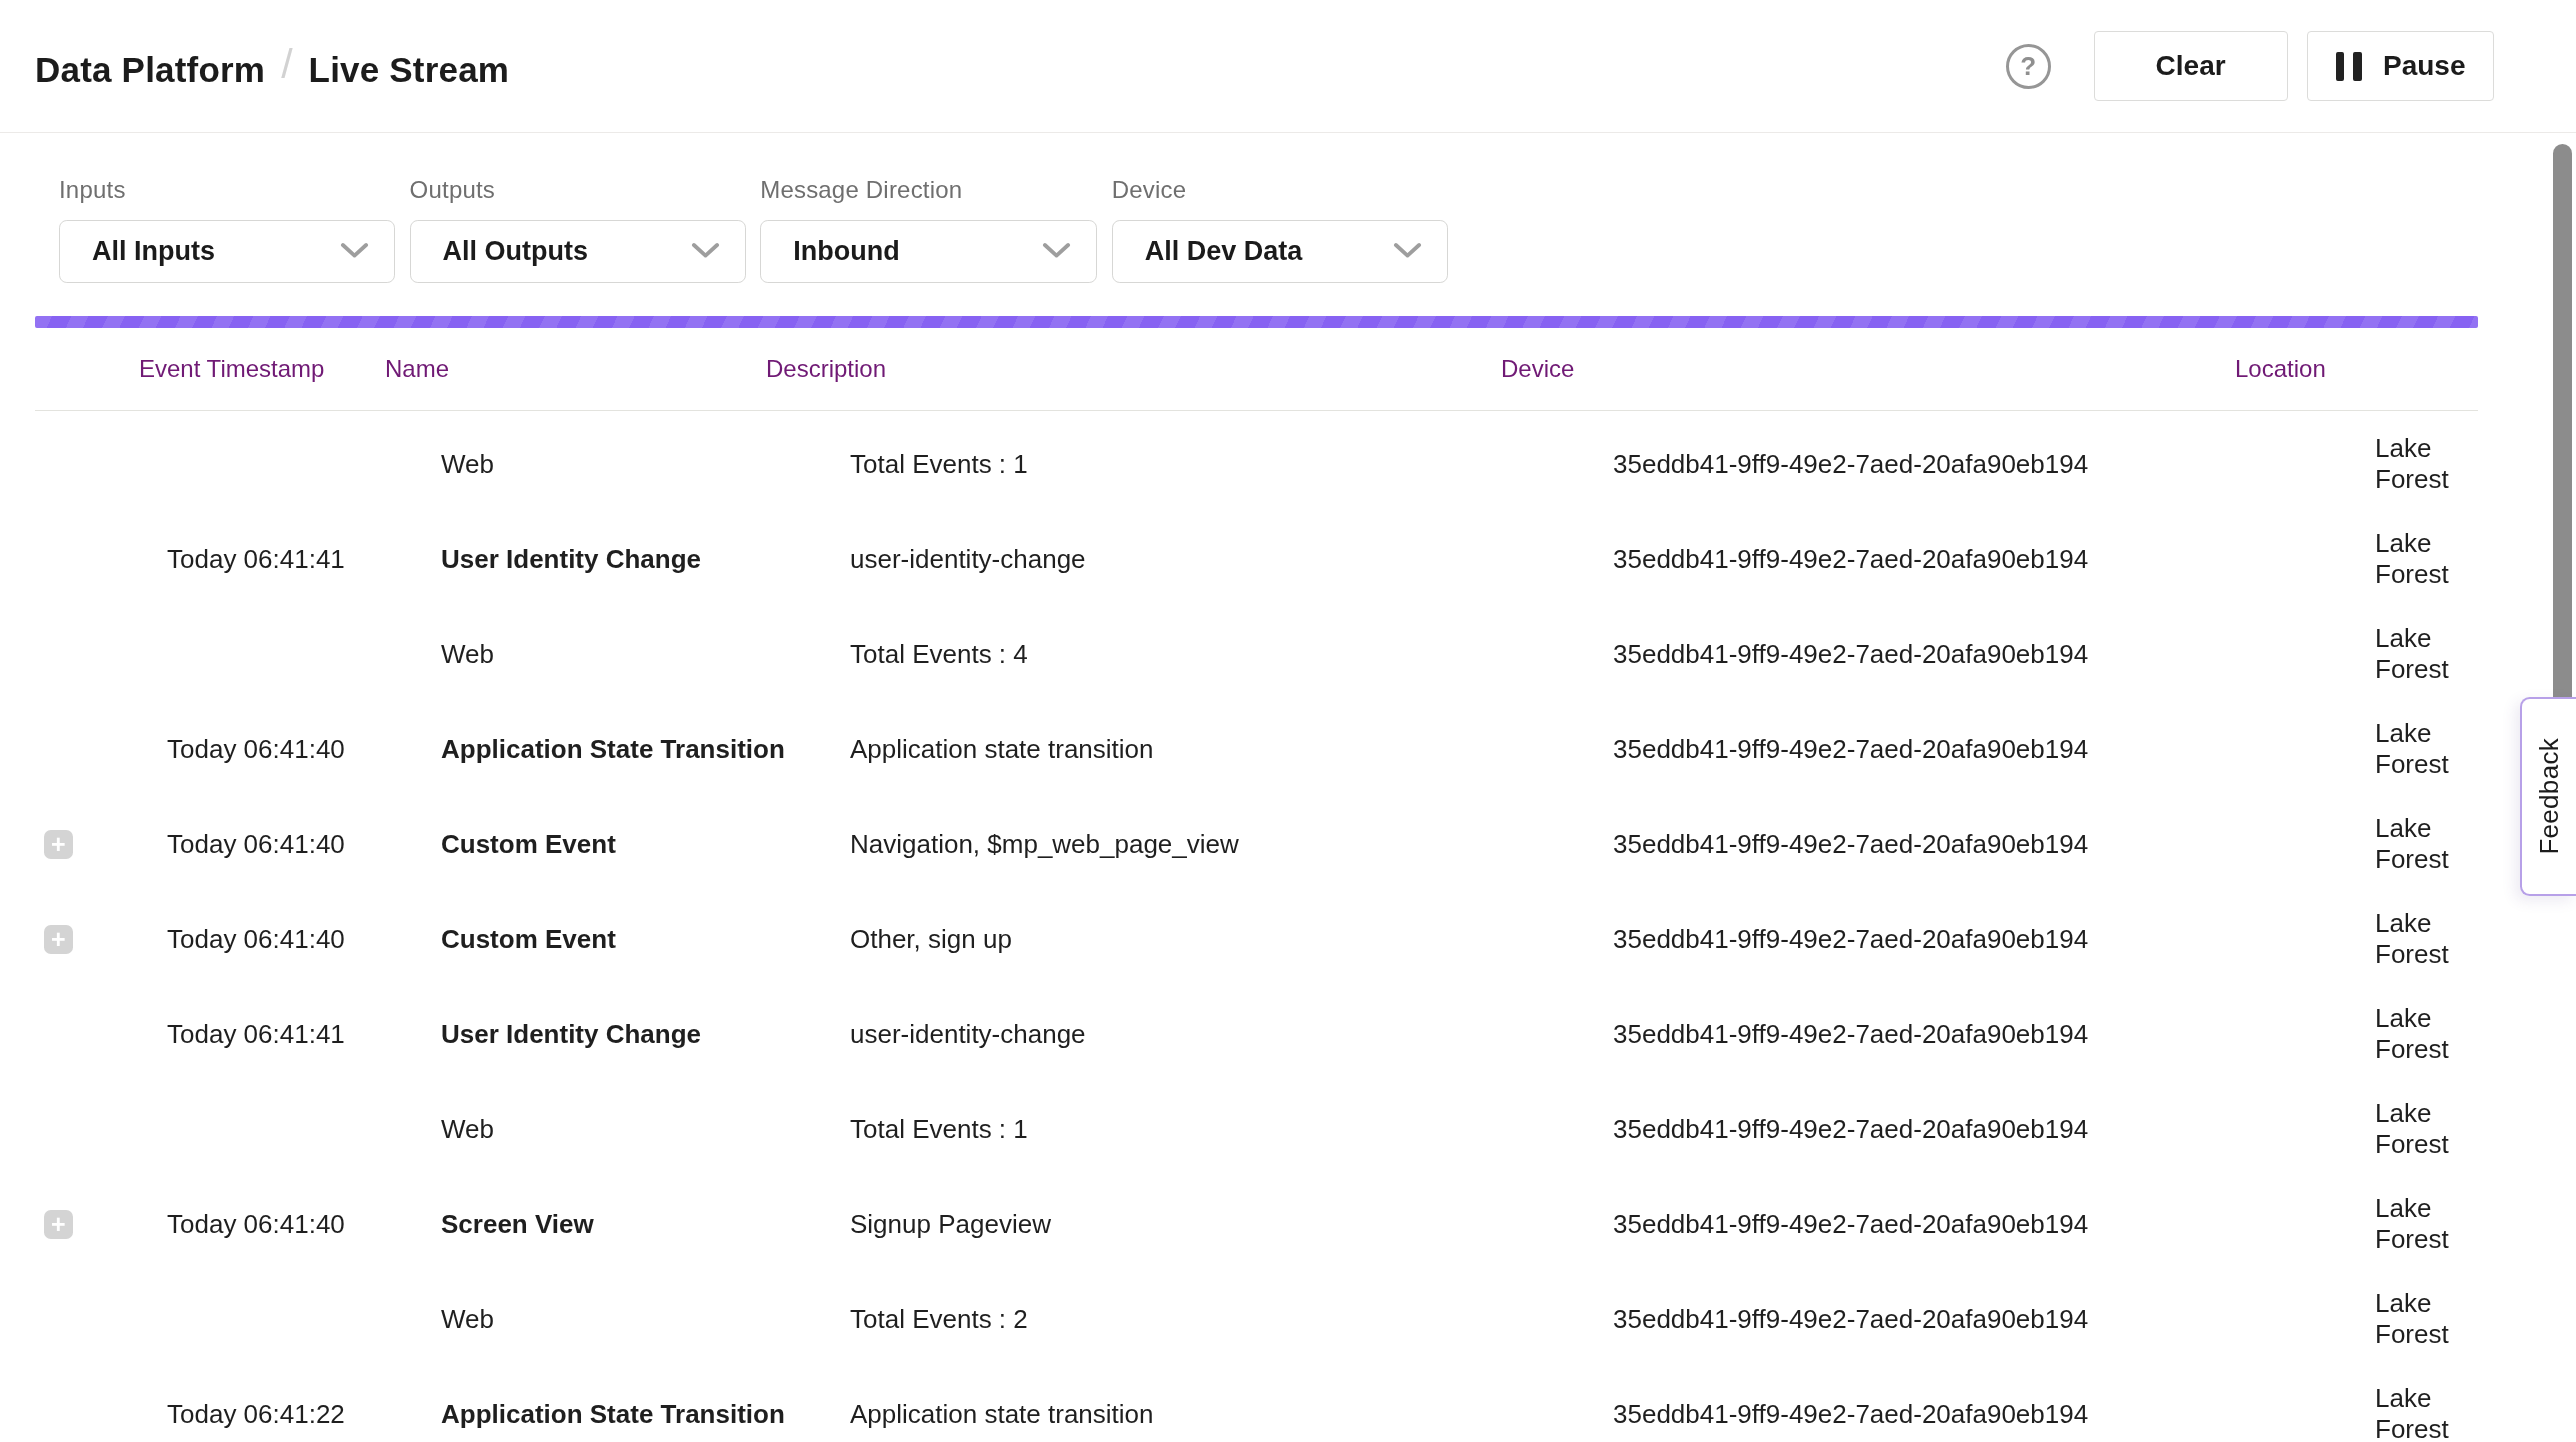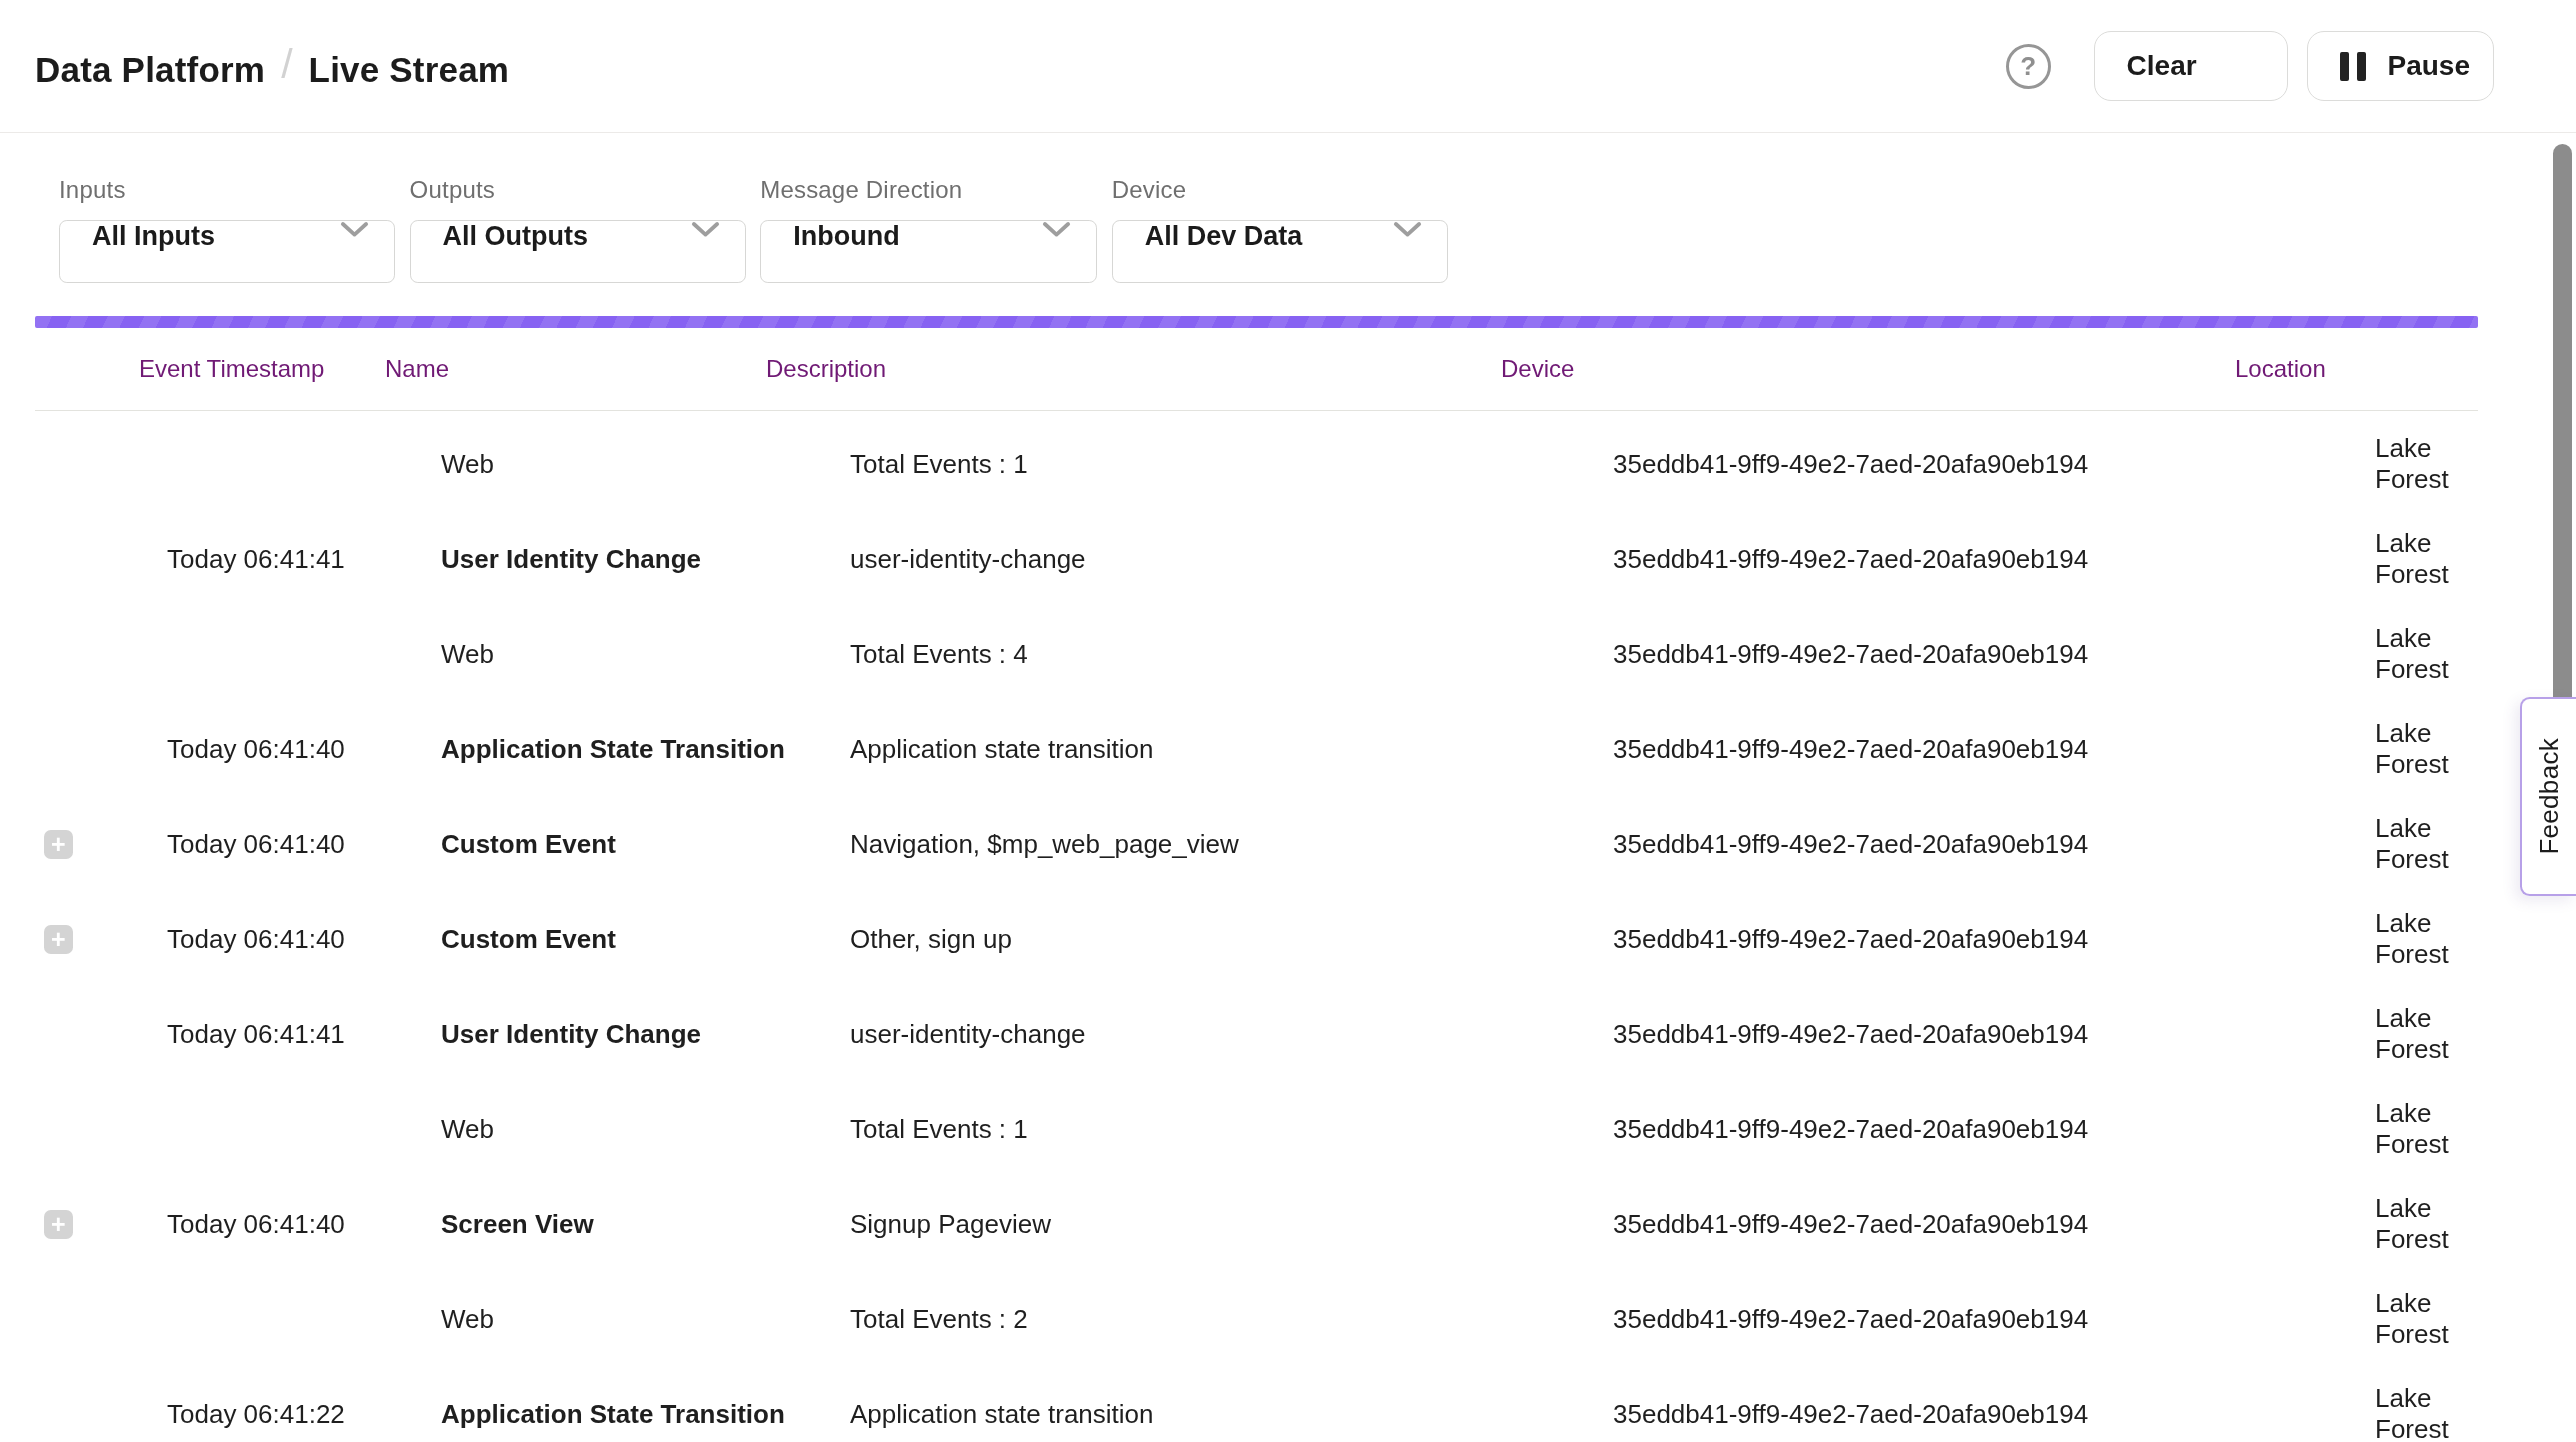--- a/index.html
+++ b/index.html
@@ -18,37 +18,37 @@
   .breadcrumb { display:flex; align-items:flex-end; gap:16px; }
   .crumb { font-size:35px; font-weight:600; color:#1c1c1c; letter-spacing:0.2px; }
   .crumb-sep { font-size:41px; font-weight:300; color:#d2d2d2; transform:translateY(-1.9px); }
   .header-right { margin-left:auto; display:flex; align-items:center; gap:43px; }
   .help-icon {
     width:45px; height:45px; border:3.9px solid #969696; border-radius:50%;
     display:flex; align-items:center; justify-content:center;
     color:#8f8f8f; font-size:26px; font-weight:700; cursor:pointer;
   }
   .btn {
-    height:70px; background:#fff; border:1.9px solid #dcdcda; border-radius:17px;
-    display:flex; align-items:center; justify-content:flex-start; gap:21.4px;
-    font-size:28px; font-weight:600; color:#1c1c1c; cursor:pointer;padding-left:32px;
+    height:70px; background:#fff; border:1.9px solid #dcdcda; border-radius:4px;
+    display:flex; align-items:center; justify-content:center; gap:21.4px;
+    font-size:28px; font-weight:600; color:#1c1c1c; cursor:pointer;
   }
   .btn-clear { width:194px; }
   .btn-pause { width:187px; }
   .pause-glyph { display:flex; gap:8.7px; }
   .pause-glyph i { display:block; width:8.7px; height:29px; background:#222; border-radius:1.9px; }
 
   
   .filters { display:flex; gap:14.6px; padding:43px 35px 0 35px;margin-left:24px; }
   .filter { width:336px; }
   .filter-md { width:337px; }
   .filter-label { font-size:24px; color:#6f6f6f; margin-bottom:15.5px; letter-spacing:0.2px; }
   .select {
     width:100%; height:63px; border:1.9px solid #d7d7d5; border-radius:7.8px;
-    background:#fff; display:flex; 
+    background:#fff; display:flex; align-items:center;
     padding:0 25px 0 32px; font-size:27px; font-weight:600; color:#1b1b1b;
     cursor:pointer;
   }
   .select .chev { margin-left:auto; display:flex; }
 
   
   .live-bar {
     margin:33px 98px 0 35px; height:12.6px; border-radius:1.9px;
     background:#8762f2;
     background-image:repeating-linear-gradient(115deg,

